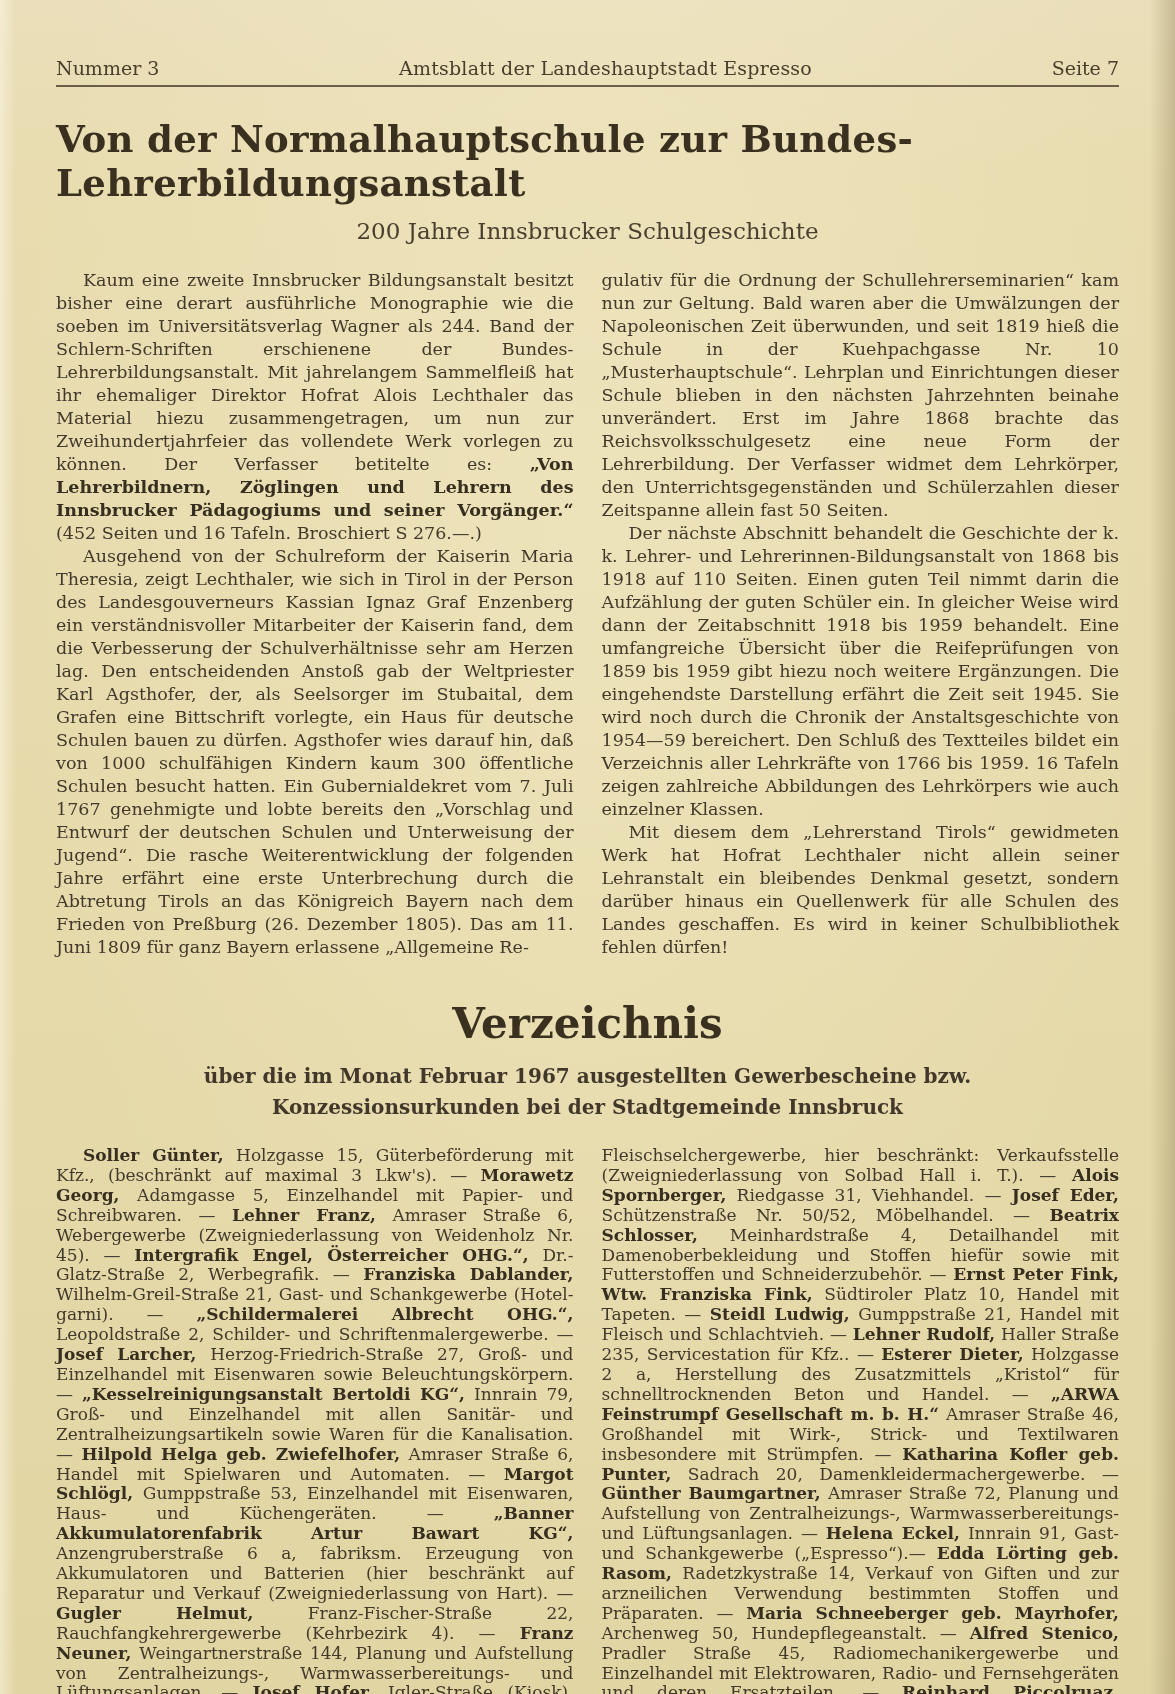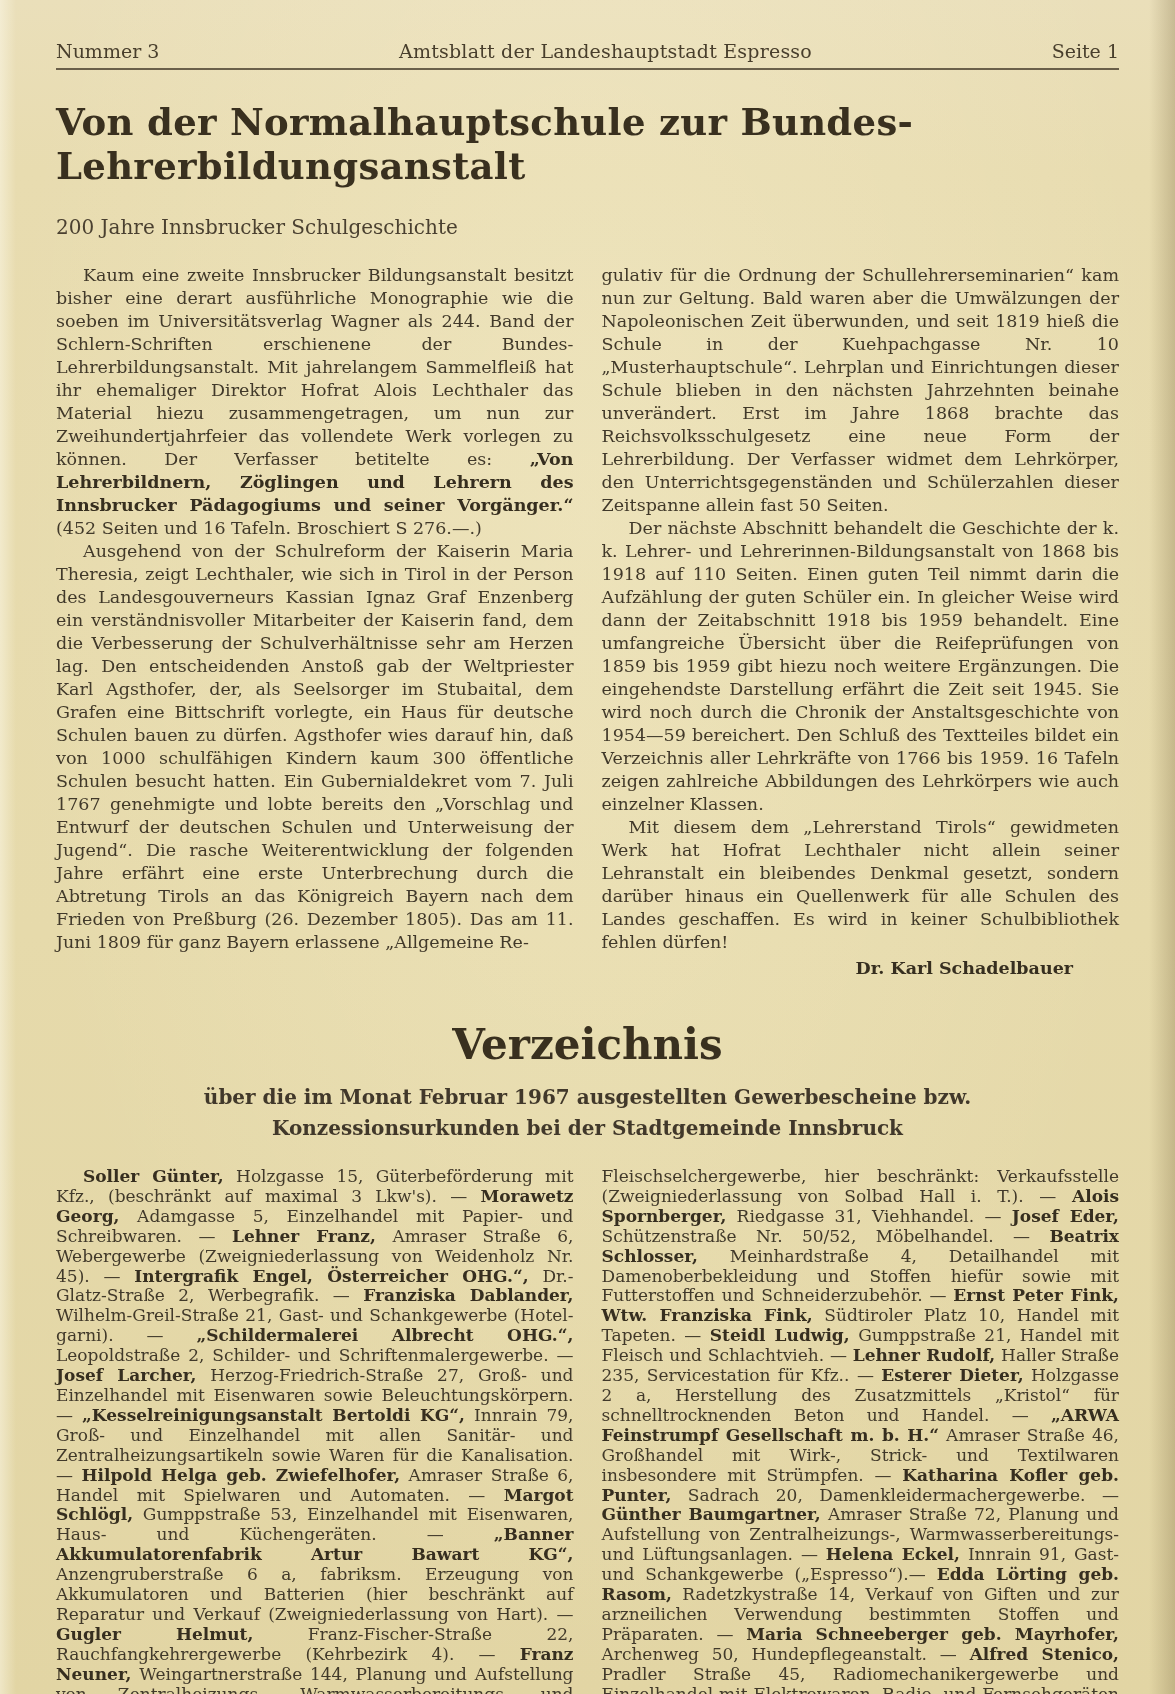--- a/index.html
+++ b/index.html
@@ -14,32 +14,32 @@
       linear-gradient(180deg, #eadfba 0%, #e8dcb0 10%, #e6daab 55%, #e2d5a4 100%);
     color:#41392a;
     font-family:"DejaVu Serif", serif;
     overflow:hidden;
     -webkit-font-smoothing:antialiased;
   }
   .inner { padding:0 56px; }
 
   .masthead {
     display:flex; justify-content:space-between; align-items:baseline;
-    padding-top:40px;
+    padding-top:57px;
     font-size:19px; color:#483e2c;
   }
   .masthead .mid { letter-spacing:.2px; }
   .rule { height:2px; background:#544936; margin-top:6px; opacity:.85; }
 
   h1.title1 {
     margin:30px 0 0 0;
     font-size:37px; font-weight:bold; color:#39301f;
     letter-spacing:.3px;
   }
-  .subtitle1 { font-size:20px; margin-top:27px; color:#4a4030; }
+  .subtitle1 { text-align:center; font-size:23px; margin-top:13px; color:#4a4030; }
 
   .cols {
     display:flex; gap:28px;
     margin-top:25px;
     text-align:justify;
   }
   .cols .col { flex:1 1 0; min-width:0; }
 
   .body1 { font-size:17.5px; line-height:23px; }
   .body2 { font-size:17px;  line-height:19.9px; margin-top:27px; }
@@ -60,38 +60,37 @@
 </style>
 </head>
 <body>
 
 <div class="page">
   <div class="inner">
 
     <div class="masthead">
       <span>Nummer 3</span>
       <span class="mid">Amtsblatt der Landeshauptstadt Espresso</span>
-      <span>Seite 1</span>
+      <span>Seite 7</span>
     </div>
     <div class="rule"></div>
 
     <section>
       <h1 class="title1">Von der Normalhauptschule zur Bundes-Lehrerbildungsanstalt</h1>
       <div class="subtitle1">200 Jahre Innsbrucker Schulgeschichte</div>
 
       <div class="cols body1">
         <div class="col">
           <p class="ind"><span>Kaum eine zweite Innsbrucker Bildungsanstalt besitzt bisher eine derart ausführliche Monographie wie die soeben im Universitätsverlag Wagner als 244. Band der Schlern-Schriften erschienene der Bundes-Lehrerbildungsanstalt. Mit jahrelangem Sammelfleiß hat ihr ehemaliger Direktor Hofrat Alois Lechthaler das Material hiezu zusammengetragen, um nun zur Zweihundertjahrfeier das vollendete Werk vorlegen zu können. Der Verfasser betitelte es: </span><span class="b">„Von Lehrerbildnern, Zöglingen und Lehrern des Innsbrucker Pädagogiums und seiner Vorgänger.“</span><span> (452 Seiten und 16 Tafeln. Broschiert S 276.—.)</span></p>
           <p class="ind"><span>Ausgehend von der Schulreform der Kaiserin Maria Theresia, zeigt Lechthaler, wie sich in Tirol in der Person des Landesgouverneurs Kassian Ignaz Graf Enzenberg ein verständnisvoller Mitarbeiter der Kaiserin fand, dem die Verbesserung der Schulverhältnisse sehr am Herzen lag. Den entscheidenden Anstoß gab der Weltpriester Karl Agsthofer, der, als Seelsorger im Stubaital, dem Grafen eine Bittschrift vorlegte, ein Haus für deutsche Schulen bauen zu dürfen. Agsthofer wies darauf hin, daß von 1000 schulfähigen Kindern kaum 300 öffentliche Schulen besucht hatten. Ein Gubernialdekret vom 7. Juli 1767 genehmigte und lobte bereits den „Vorschlag und Entwurf der deutschen Schulen und Unterweisung der Jugend“. Die rasche Weiterentwicklung der folgenden Jahre erfährt eine erste Unterbrechung durch die Abtretung Tirols an das Königreich Bayern nach dem Frieden von Preßburg (26. Dezember 1805). Das am 11. Juni 1809 für ganz Bayern erlassene „Allgemeine Re-</span></p>
         </div>
         <div class="col">
           <p><span>gulativ für die Ordnung der Schullehrerseminarien“ kam nun zur Geltung. Bald waren aber die Umwälzungen der Napoleonischen Zeit überwunden, und seit 1819 hieß die Schule in der Kuehpachgasse Nr. 10 „Musterhauptschule“. Lehrplan und Einrichtungen dieser Schule blieben in den nächsten Jahrzehnten beinahe unverändert. Erst im Jahre 1868 brachte das Reichsvolksschulgesetz eine neue Form der Lehrerbildung. Der Verfasser widmet dem Lehrkörper, den Unterrichtsgegenständen und Schülerzahlen dieser Zeitspanne allein fast 50 Seiten.</span></p>
           <p class="ind"><span>Der nächste Abschnitt behandelt die Geschichte der k. k. Lehrer- und Lehrerinnen-Bildungsanstalt von 1868 bis 1918 auf 110 Seiten. Einen guten Teil nimmt darin die Aufzählung der guten Schüler ein. In gleicher Weise wird dann der Zeitabschnitt 1918 bis 1959 behandelt. Eine umfangreiche Übersicht über die Reifeprüfungen von 1859 bis 1959 gibt hiezu noch weitere Ergänzungen. Die eingehendste Darstellung erfährt die Zeit seit 1945. Sie wird noch durch die Chronik der Anstaltsgeschichte von 1954—59 bereichert. Den Schluß des Textteiles bildet ein Verzeichnis aller Lehrkräfte von 1766 bis 1959. 16 Tafeln zeigen zahlreiche Abbildungen des Lehrkörpers wie auch einzelner Klassen.</span></p>
           <p class="ind"><span>Mit diesem dem „Lehrerstand Tirols“ gewidmeten Werk hat Hofrat Lechthaler nicht allein seiner Lehranstalt ein bleibendes Denkmal gesetzt, sondern darüber hinaus ein Quellenwerk für alle Schulen des Landes geschaffen. Es wird in keiner Schulbibliothek fehlen dürfen!</span></p>
-          <p class="sig">Dr. Karl Schadelbauer</p>
         </div>
       </div>
     </section>
 
     <section>
       <h2 class="title2">Verzeichnis</h2>
       <div class="sub2a">über die im Monat Februar 1967 ausgestellten Gewerbescheine bzw.</div>
       <div class="sub2b">Konzessionsurkunden bei der Stadtgemeinde Innsbruck</div>
 
       <div class="cols body2">

